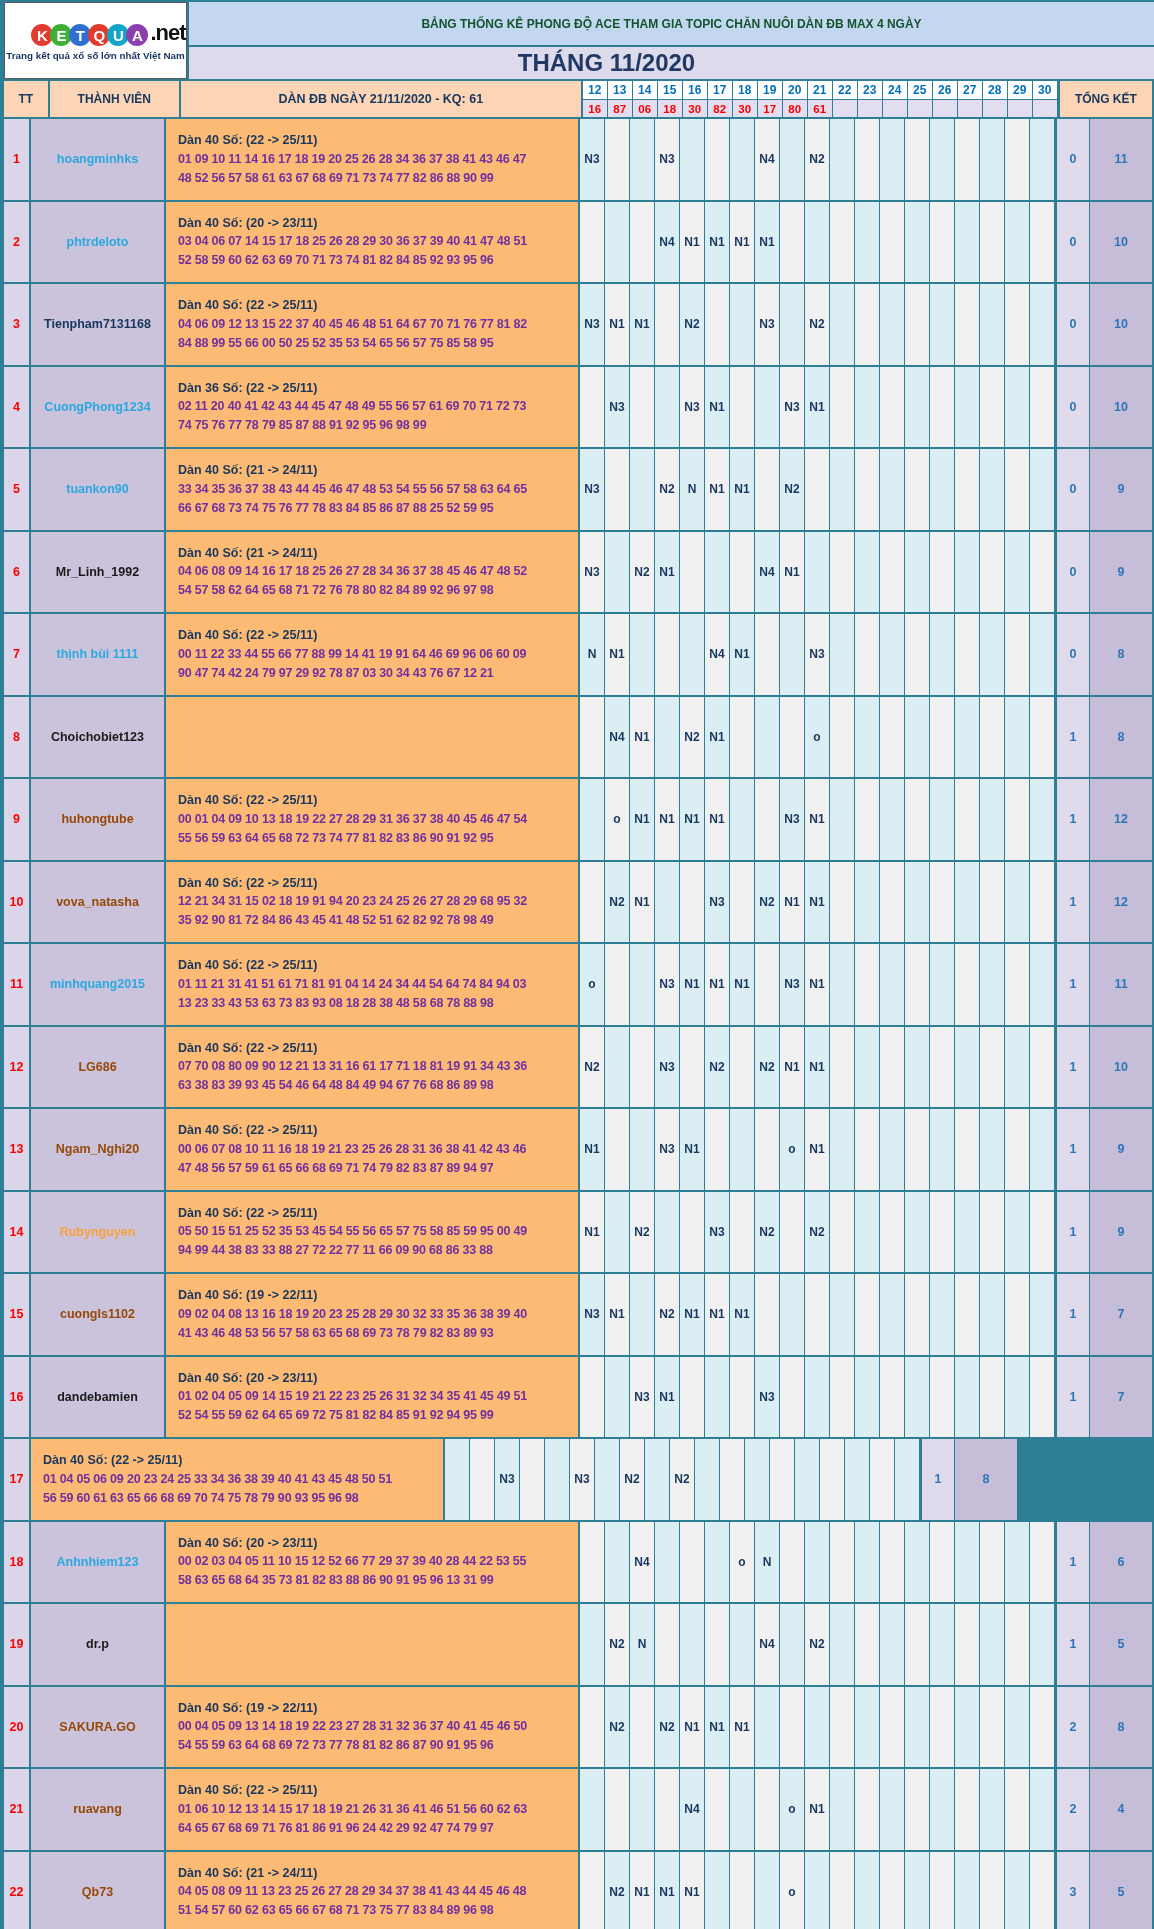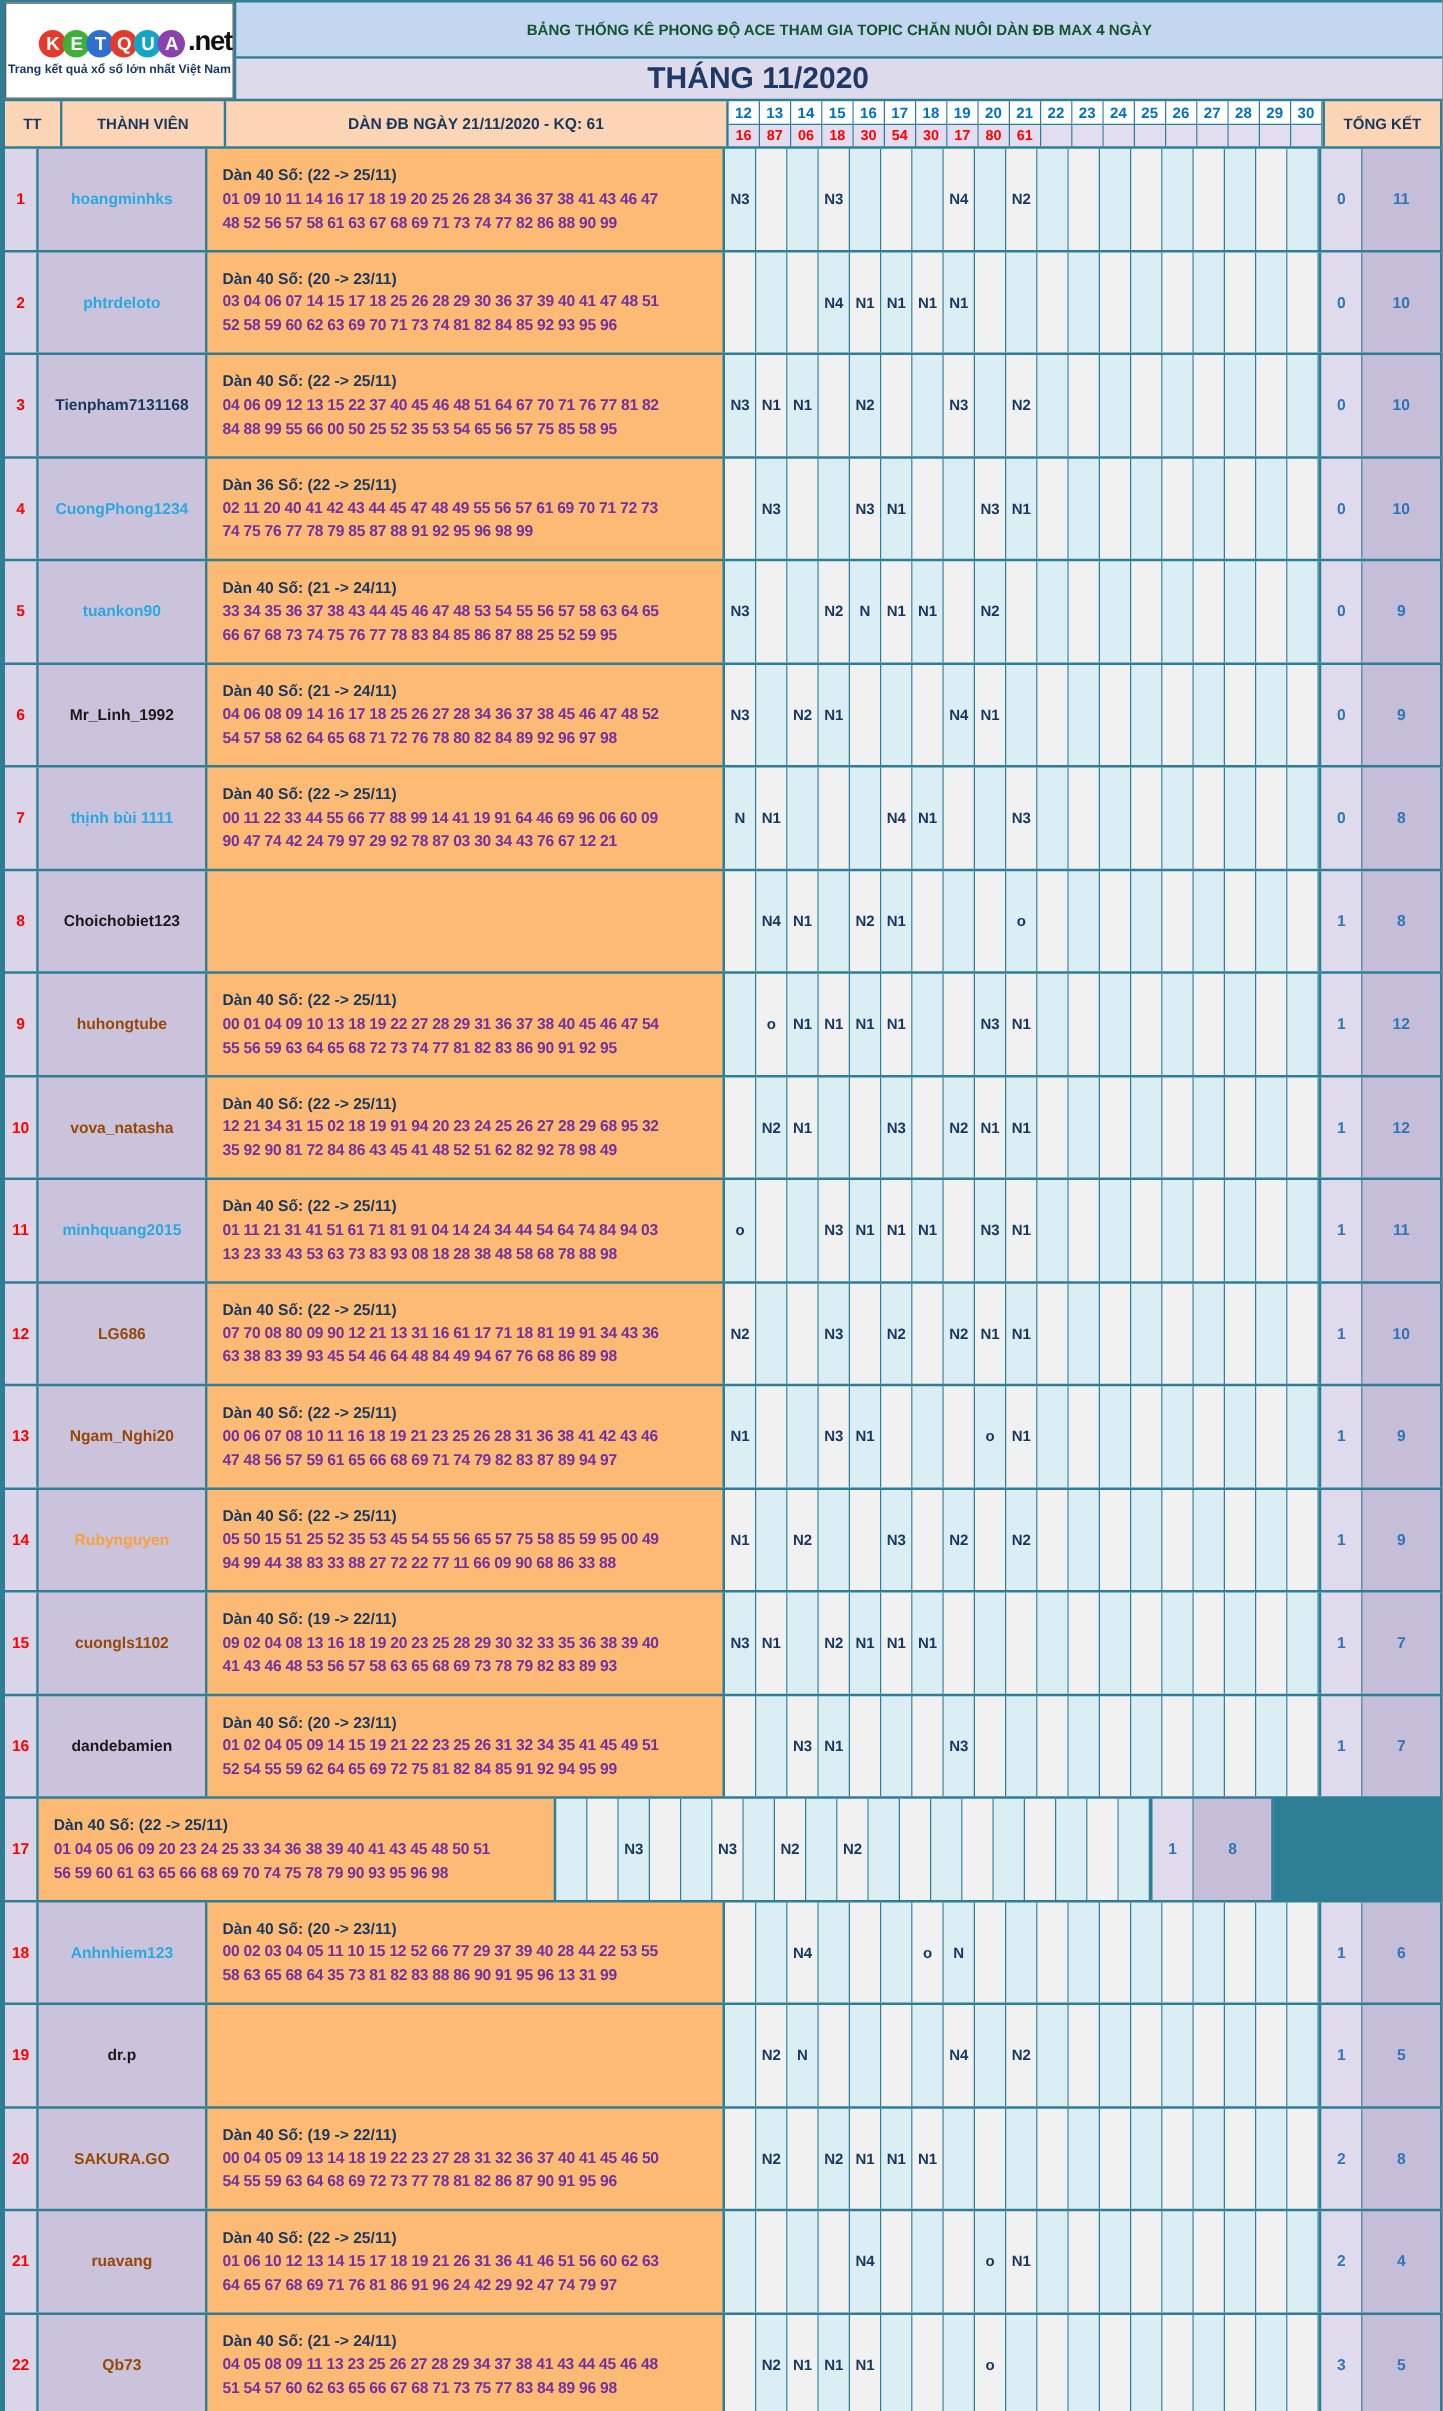--- a/index.html
+++ b/index.html
@@ -98,21 +98,21 @@
           <div class="date-cell">28</div>
           <div class="date-cell">29</div>
           <div class="date-cell">30</div>
         </div>
       <div class="results-row" id="results-row">
           <div class="result-cell">16</div>
           <div class="result-cell">87</div>
           <div class="result-cell">06</div>
           <div class="result-cell">18</div>
           <div class="result-cell">30</div>
-          <div class="result-cell">54</div>
+          <div class="result-cell">82</div>
           <div class="result-cell">30</div>
           <div class="result-cell">17</div>
           <div class="result-cell">80</div>
           <div class="result-cell">61</div>
           <div class="result-cell"></div>
           <div class="result-cell"></div>
           <div class="result-cell"></div>
           <div class="result-cell"></div>
           <div class="result-cell"></div>
           <div class="result-cell"></div>

